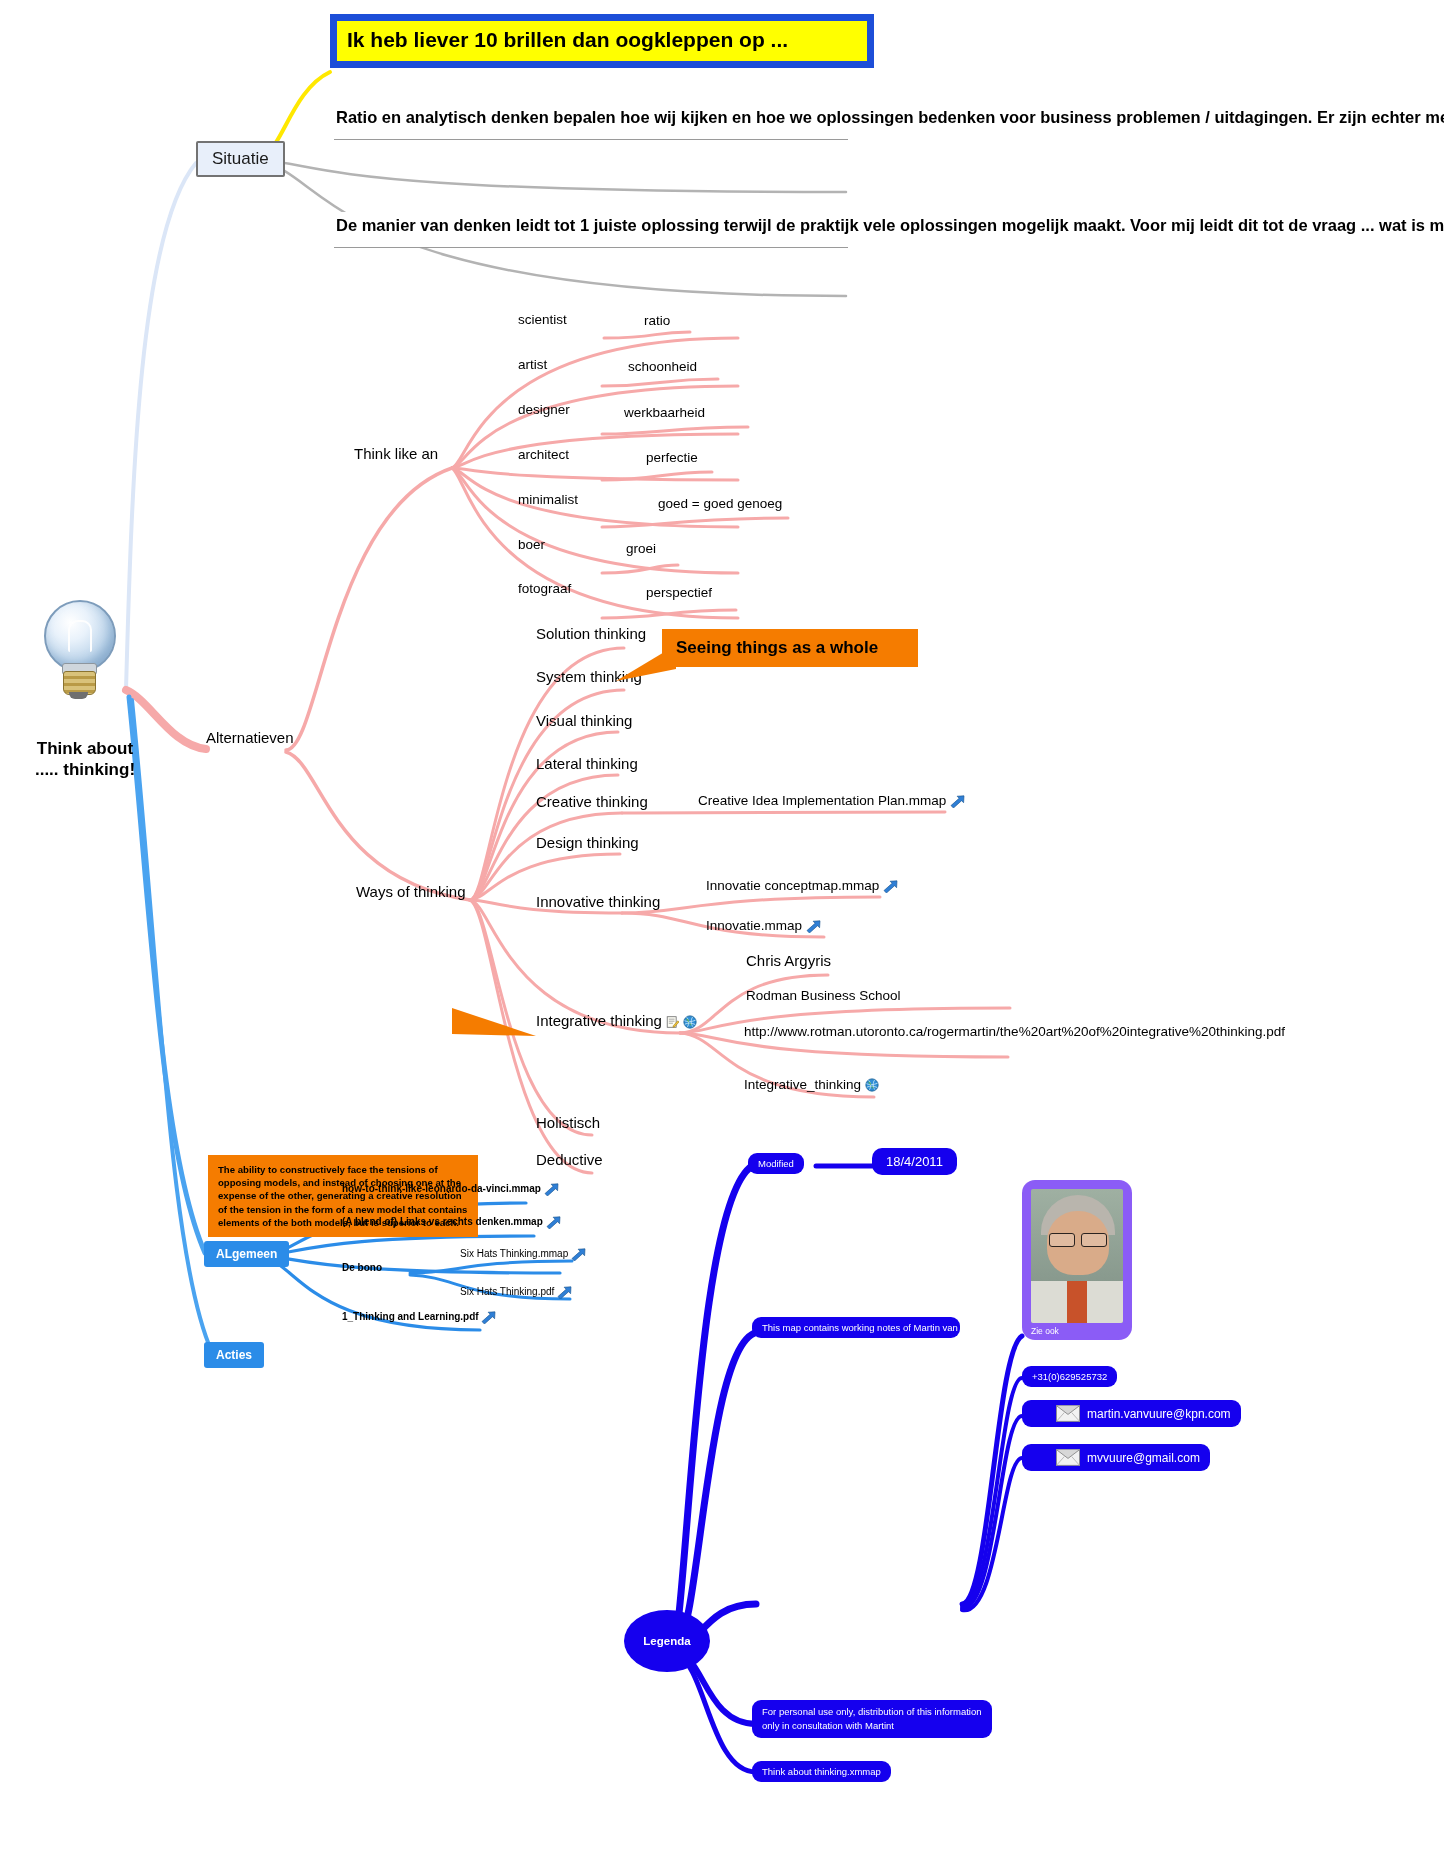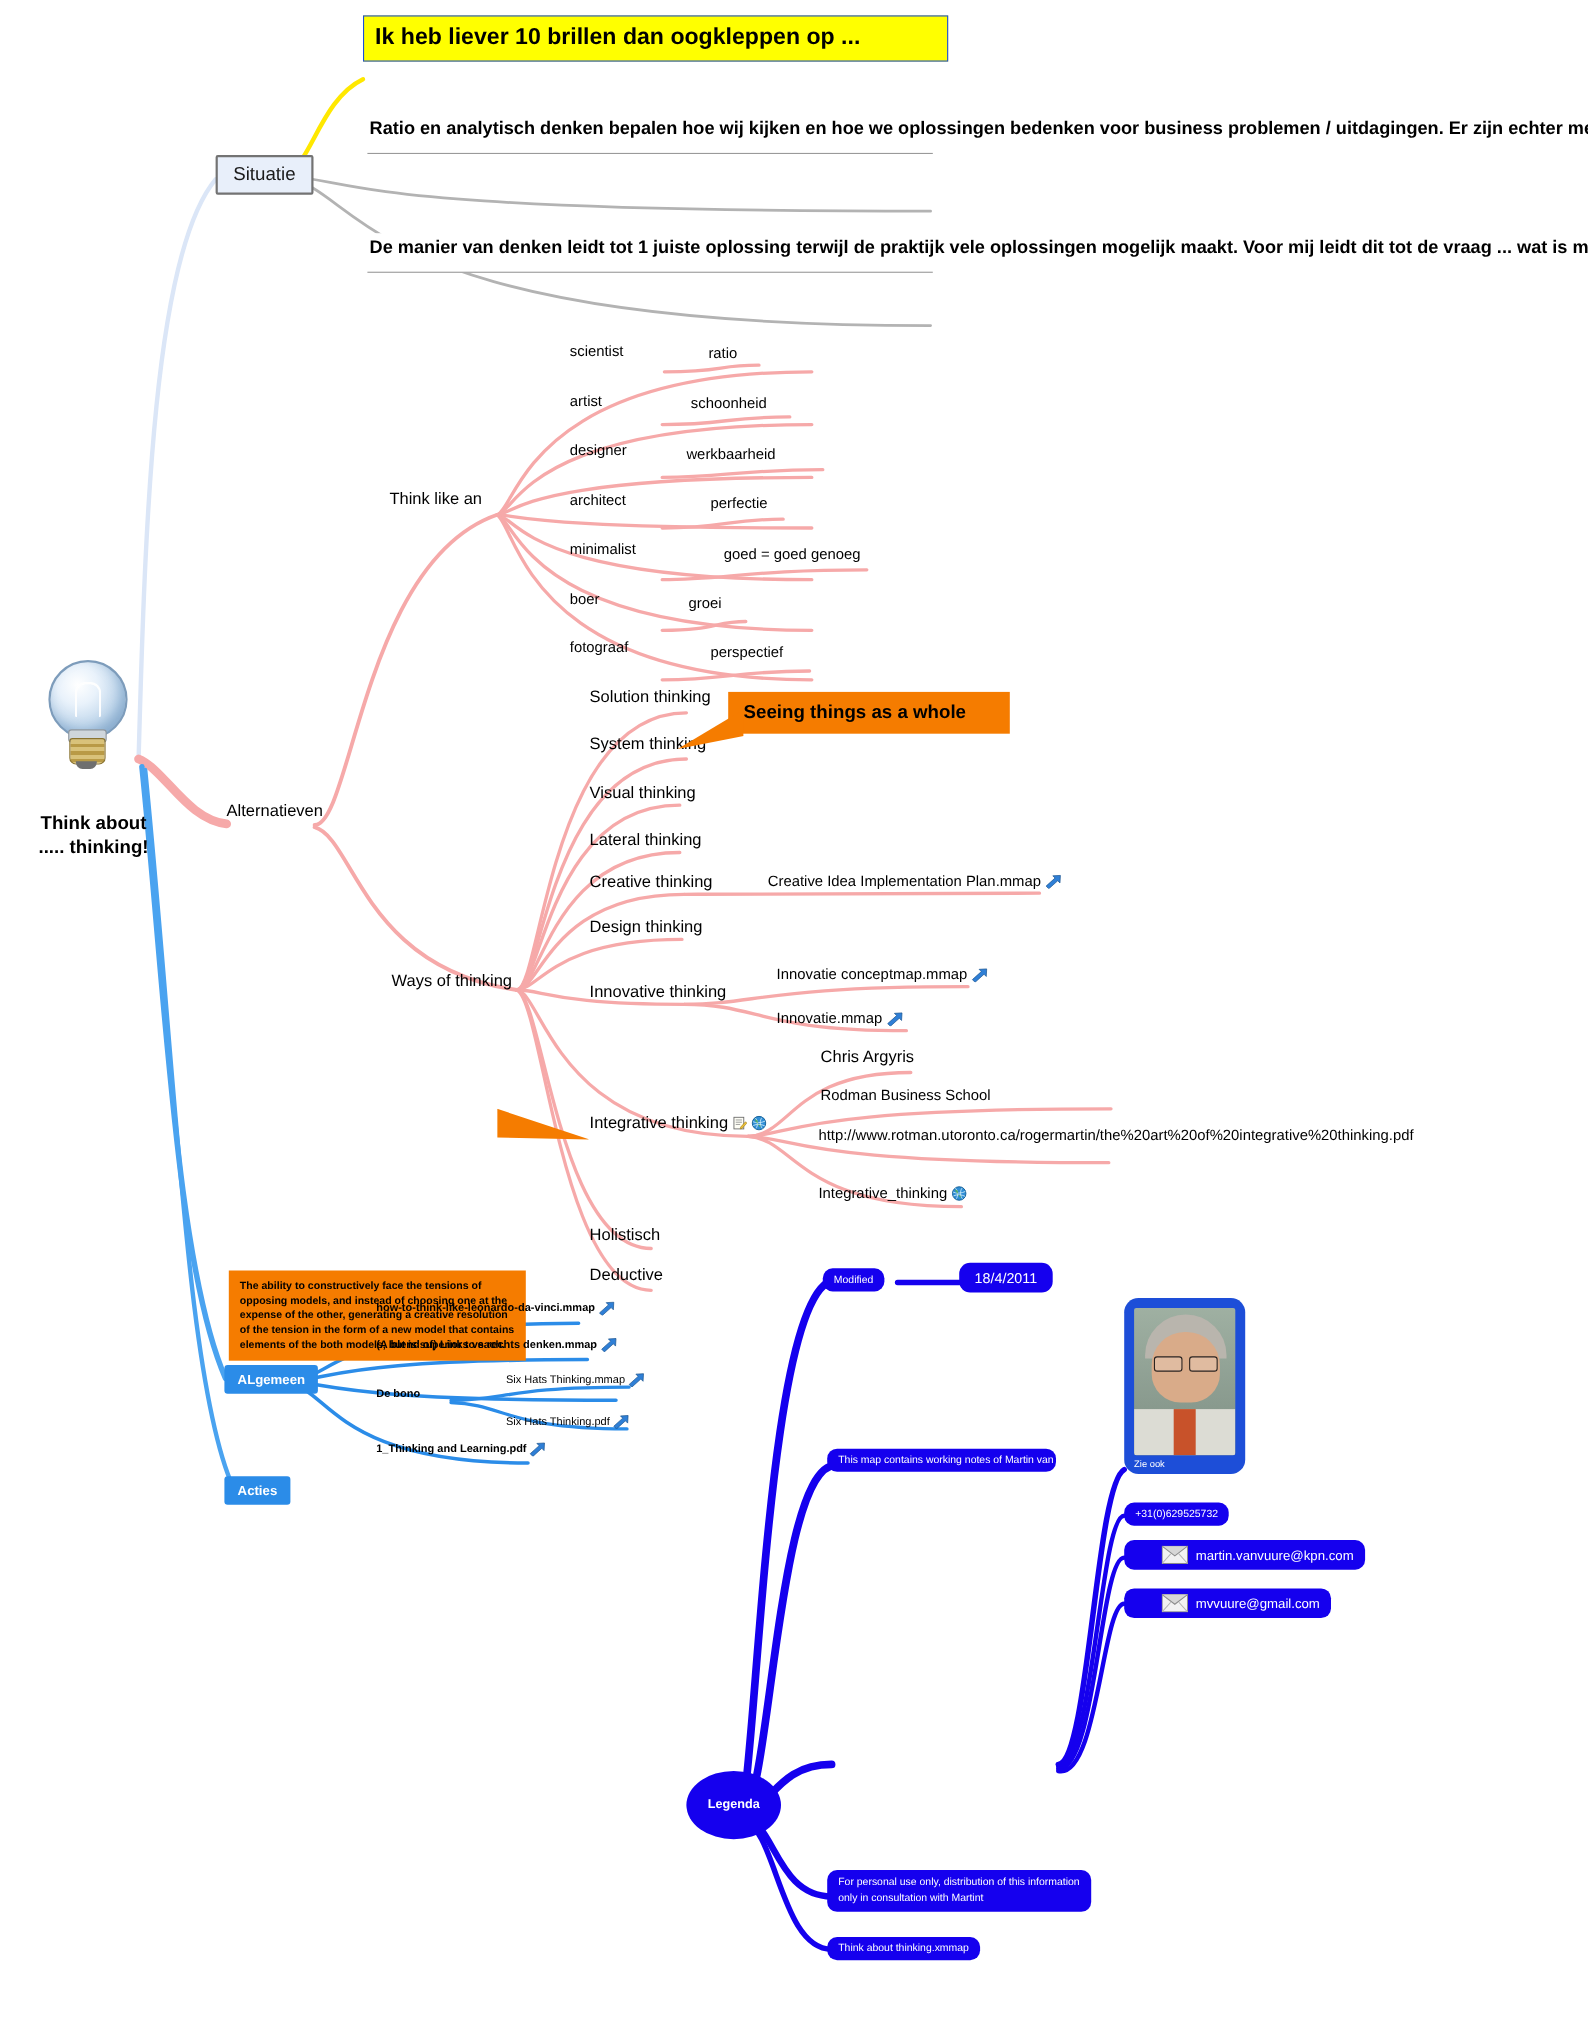--- a/index.html
+++ b/index.html
@@ -34,33 +34,33 @@
   .t-xs{font-size:10px;}
   .bold{font-weight:bold;}
 
   
   .box-situatie{background:#e8effa;border:2px solid #737373;border-radius:2px;
       padding:6px 14px;font-size:17px;color:#1a1a1a;}
   .box-blue{background:#2b8ce8;border-radius:3px;padding:6px 12px;color:#ffffff;
       font-size:12px;font-weight:bold;}
   .box-note{background:#ffffff;border-bottom:1px solid #9a9a9a;
       padding:2px 4px 10px 2px;font-size:16.5px;font-weight:bold;line-height:1.38;}
-  .box-yellow{background:#ffff00;border:1px solid #1d4ed8;padding:6px 10px 8px 10px;
+  .box-yellow{background:#ffff00;border:7px solid #1d4ed8;padding:6px 10px 8px 10px;
       font-size:21px;font-weight:bold;line-height:1.25;}
   .callout{background:#f57c00;color:#000;font-weight:bold;position:absolute;}
   .callout.big{font-size:17px;padding:9px 14px;}
   .callout.small{font-size:9.6px;line-height:1.38;padding:8px 10px;}
 
   
   .lg-pill{background:#1500ee;color:#fff;border-radius:9px;padding:5px 10px;font-size:9.5px;}
   .lg-pill.date{font-size:13px;border-radius:10px;padding:6px 14px;}
   .lg-pill.wrap{white-space:normal;line-height:1.45;}
   .lg-ellipse{background:#1500ee;color:#fff;border-radius:50%;width:86px;height:62px;
       display:flex;align-items:center;justify-content:center;font-size:11.5px;font-weight:bold;}
-  .lg-photo{background:#1d4ed8;border-radius:13px;padding:9px 9px 4px 9px;}
+  .lg-photo{background:#8b5cf6;border-radius:13px;padding:9px 9px 4px 9px;}
   .lg-photo .pic{width:92px;height:134px;border-radius:2px;overflow:hidden;position:relative;
       background:linear-gradient(#9fb0a2,#7e8f84);}
   .lg-photo .cap{color:#fff;font-size:8.5px;padding-top:3px;}
   .mailrow{display:flex;align-items:center;gap:7px;padding-left:34px;}
 
   
   .ico{display:inline-block;vertical-align:middle;}
   .ico-link{width:15px;height:13px;}
   .ico-globe{width:14px;height:14px;}
   .ico-note{width:13px;height:14px;}

